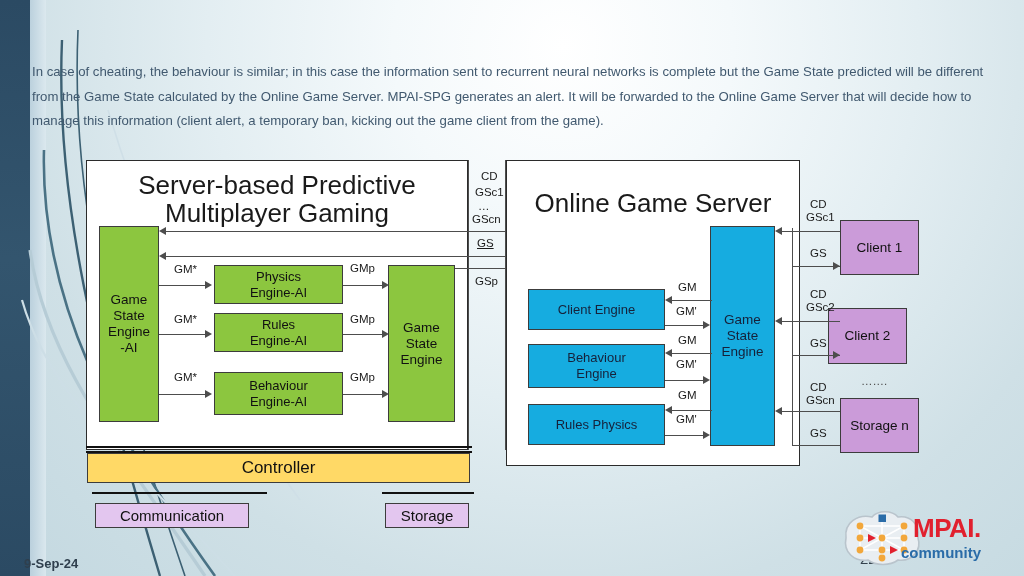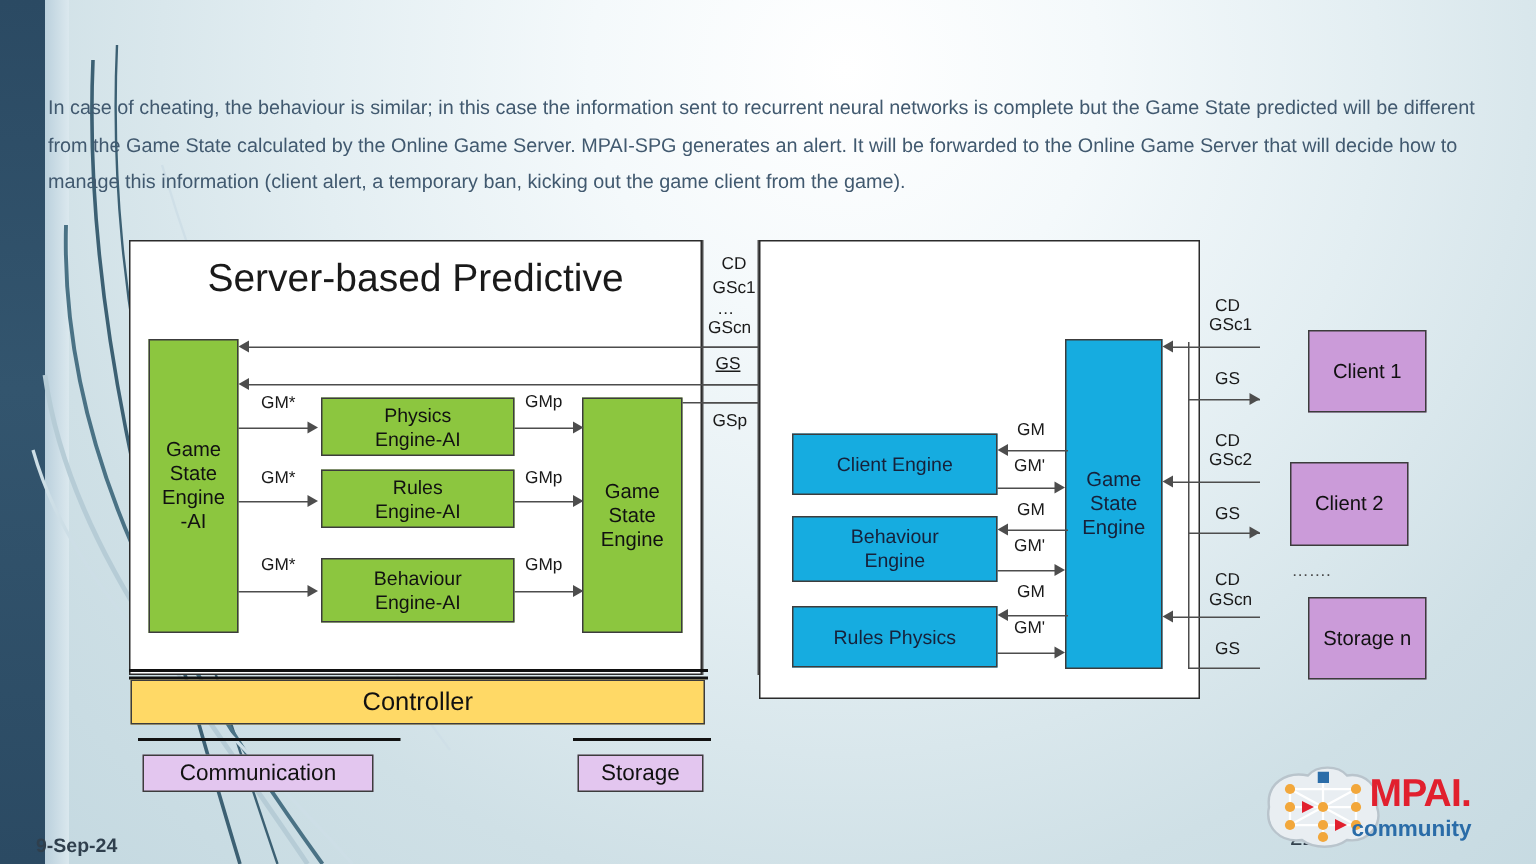--- a/index.html
+++ b/index.html
@@ -39,21 +39,21 @@
   }
 
   
   .panel{position:absolute;background:#ffffff;border:1.4px solid #2b2b2b;box-sizing:border-box;}
   .panel-title{position:absolute;font-size:26px;color:#1a1a1a;text-align:center;white-space:nowrap;}
   .box{position:absolute;box-sizing:border-box;border:1.3px solid #3c3c3c;
        display:flex;align-items:center;justify-content:center;text-align:center;
        font-size:13px;color:#111;line-height:16px;}
   .green{background:#8cc63f;}
   .blue{background:#16ace0;}
-  .purple{background:#cb9bd9;margin-left:32px;}
+  .purple{background:#cb9bd9;}
   .yellow{background:#ffd966;}
   .lilac{background:#e3c6ef;}
   .lbl{position:absolute;font-size:11.5px;color:#1a1a1a;white-space:nowrap;}
   .lbl.u{text-decoration:underline;}
   .ln{position:absolute;background:#4d4d4d;}
   .hline{height:1.1px;}
   .vline{width:1.1px;}
   .thick{background:#111;height:1.6px;}
   .arrow{position:absolute;width:0;height:0;}
   .ar-r{border-top:4px solid transparent;border-bottom:4px solid transparent;border-left:7px solid #4d4d4d;}
@@ -80,20 +80,21 @@
     <path d="M44,150 C40,300 110,430 215,576" stroke="#4a7285" stroke-width="2.6" fill="none"></path>
     <path d="M30,250 C45,360 120,450 205,576" stroke="#b6ccd6" stroke-width="3.2" fill="none"></path>
     <path d="M22,300 C50,400 140,470 235,576" stroke="#cddee6" stroke-width="2.2" fill="none"></path>
     <path d="M108,110 C150,250 210,380 300,500" stroke="#cfdfe7" stroke-width="1.6" fill="none"></path>
   </svg>
 
   <div class="subtitle">In case of cheating, the behaviour is similar; in this case the information sent to recurrent neural networks is complete but the Game State predicted will be different from the Game State calculated by the Online Game Server. MPAI-SPG generates an alert. It will be forwarded to the Online Game Server that will decide how to manage this information (client alert, a temporary ban, kicking out the game client from the game).</div>
 
   <div class="panel" style="left:86px;top:160px;width:382px;height:290px;"></div>
   <div class="panel-title" style="left:86px;top:170px;width:382px;">Server-based Predictive</div>
+  <div class="panel-title" style="left:86px;top:198px;width:382px;">Multiplayer Gaming</div>
 
   <div class="box green" style="left:99px;top:226px;width:60px;height:196px;flex-direction:column;font-size:13.5px;">
     <span>Game</span>
     <span>State</span>
     <span>Engine</span>
     <span>-AI</span>
   </div>
 
   <div class="box green" style="left:214px;top:265px;width:129px;height:39px;flex-direction:column;">
     <span>Physics</span>
@@ -149,20 +150,21 @@
   <div class="ln hline" style="left:468px;top:268px;width:38px;"></div>
 
   <div class="ln hline" style="left:166px;top:231px;width:626px;"></div>
   <div class="arrow ar-l" style="left:159px;top:227px;"></div>
   <div class="ln hline" style="left:166px;top:256px;width:626px;"></div>
   <div class="arrow ar-l" style="left:159px;top:252px;"></div>
   <div class="ln hline" style="left:455px;top:268px;width:255px;"></div>
   <div class="arrow ar-r" style="left:705px;top:264px;"></div>
 
   <div class="panel" style="left:506px;top:160px;width:294px;height:306px;"></div>
+  <div class="panel-title" style="left:506px;top:188px;width:294px;">Online Game Server</div>
 
   <div class="box blue" style="left:528px;top:289px;width:137px;height:41px;color:#16213a;">
     <span>Client Engine</span>
   </div>
   <div class="box blue" style="left:528px;top:344px;width:137px;height:44px;flex-direction:column;color:#16213a;">
     <span>Behaviour</span>
     <span>Engine</span>
   </div>
   <div class="box blue" style="left:528px;top:404px;width:137px;height:41px;color:#16213a;">
     <span>Rules Physics</span>

